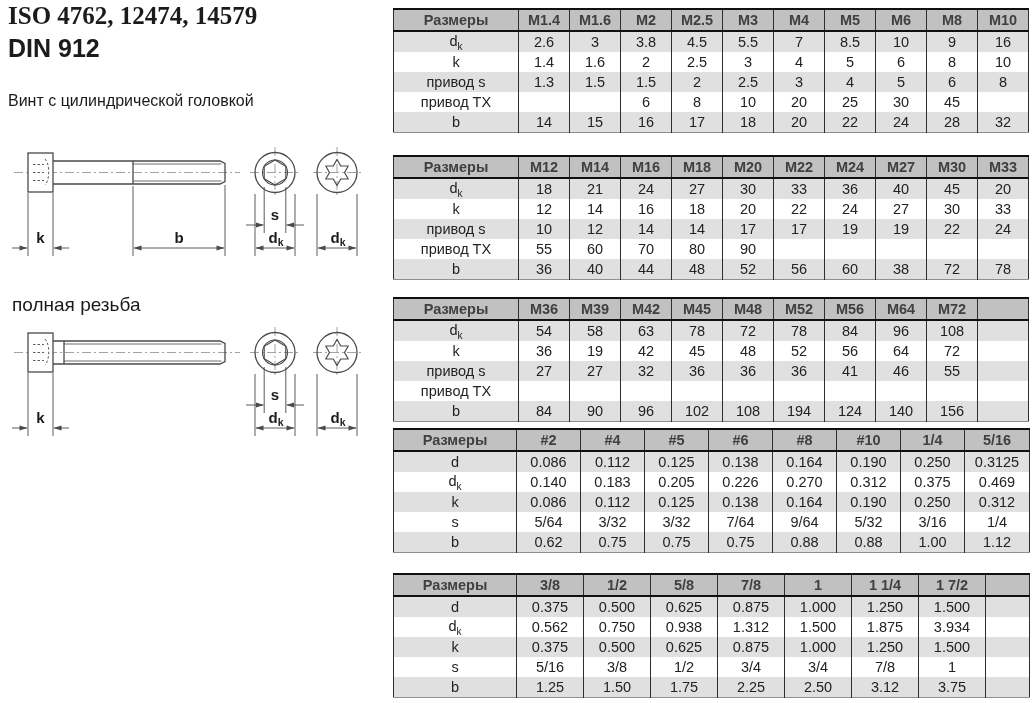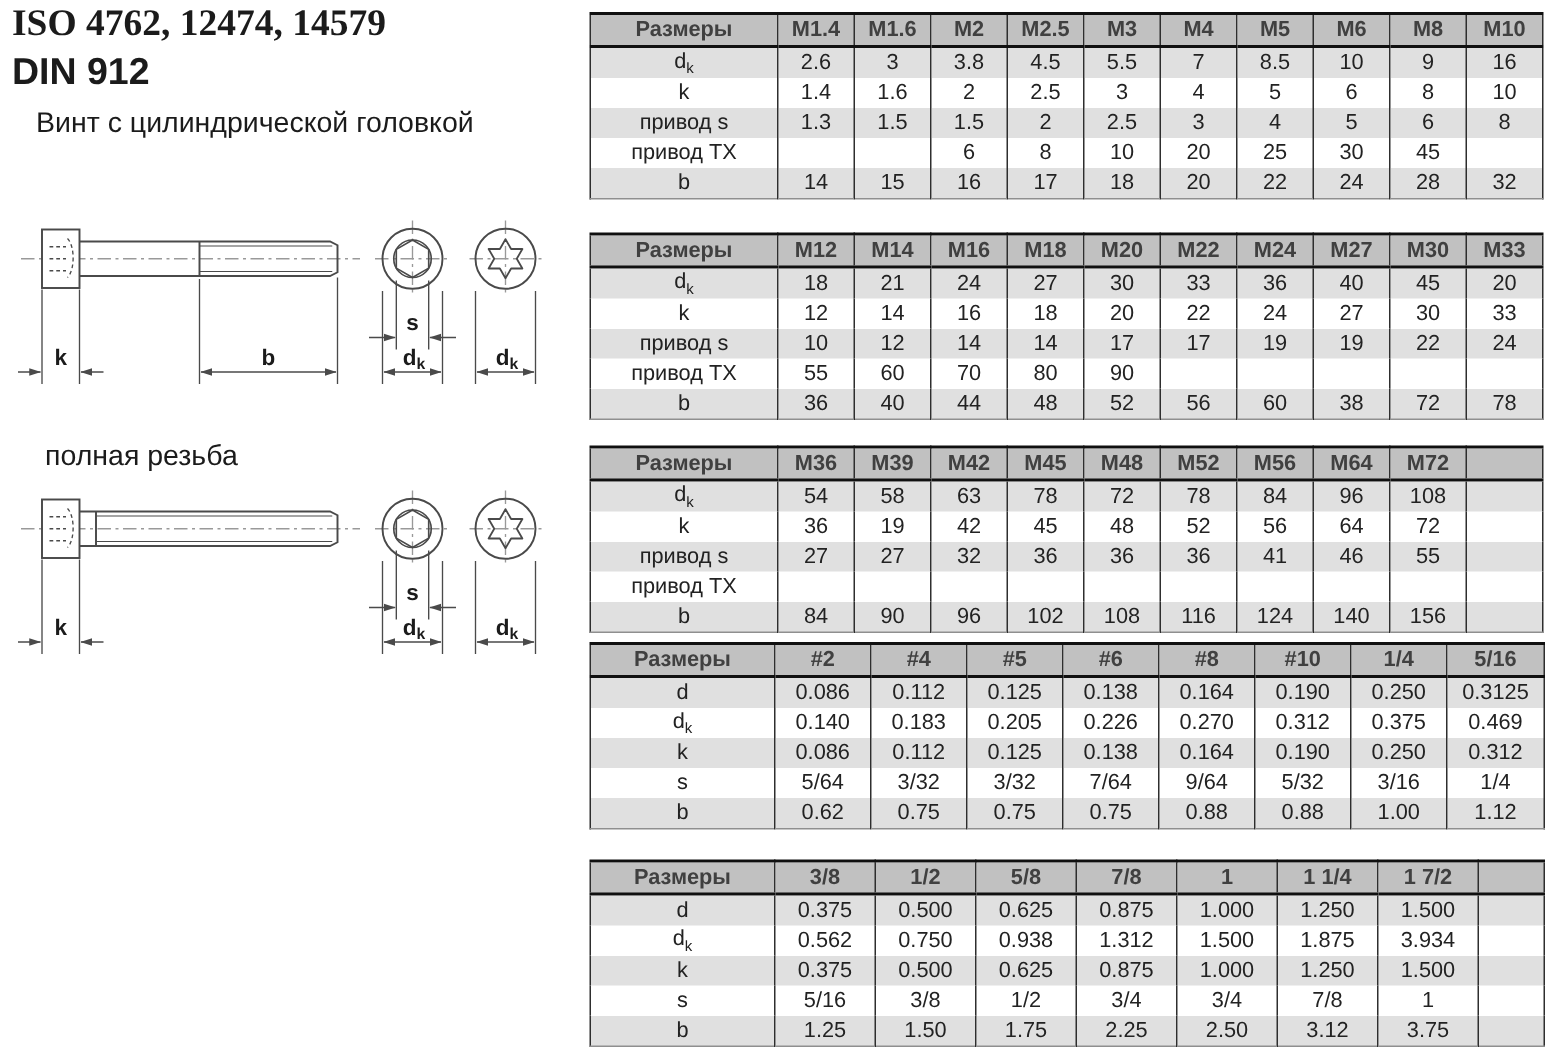--- a/index.html
+++ b/index.html
@@ -4,22 +4,22 @@
 <style>
   html,body{margin:0;padding:0;}
   body{
     width:1034px;height:703px;position:relative;overflow:hidden;
     background:#ffffff;color:#1b1b1b;
     font-family:"Liberation Sans", sans-serif;
   }
   .title{position:absolute;left:8px;font-weight:bold;font-size:25px;letter-spacing:0;}
   #title1{top:2px;font-family:Liberation Serif, serif;}
   #title2{top:34px;}
-  .subtitle{position:absolute;left:8px;top:72px;font-size:19px;margin-left:16px;}
-  .thread-caption{position:absolute;left:30px;top:294px;font-size:19px;text-align:right;}
+  .subtitle{position:absolute;left:8px;top:92px;font-size:16px;}
+  .thread-caption{position:absolute;left:12px;top:294px;font-size:19px;text-align:right;}
   svg.draw{position:absolute;left:0;}
   #d1{top:143px;}
   #d2{top:323px;}
   svg text{font-family:"Liberation Sans", sans-serif;font-weight:bold;font-size:15px;fill:#1b1b1b;}
 
   table.spec{
     position:absolute;left:393px;border-collapse:collapse;table-layout:fixed;
     border-top:2.5px solid #101010;
     border-left:1px solid #2e2e2e;border-right:1px solid #2e2e2e;
     border-bottom:1px solid #8f8f8f;
@@ -444,21 +444,21 @@
         <td></td>
         <td></td>
       </tr>
       <tr>
         <td>b</td>
         <td>84</td>
         <td>90</td>
         <td>96</td>
         <td>102</td>
         <td>108</td>
-        <td>116</td>
+        <td>194</td>
         <td>124</td>
         <td>140</td>
         <td>156</td>
         <td></td>
       </tr>
     </tbody>
   </table>
 <table class="spec" id="tbl3">
     <colgroup>
       <col style="width: 123px;">

